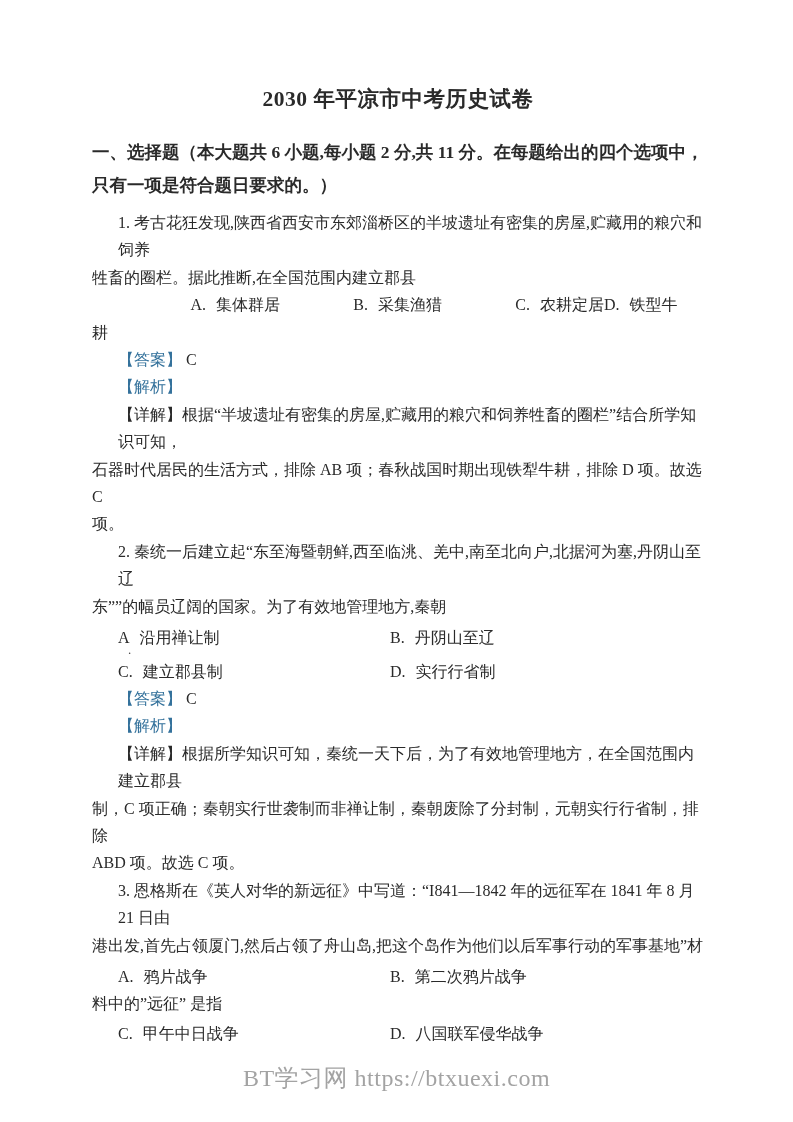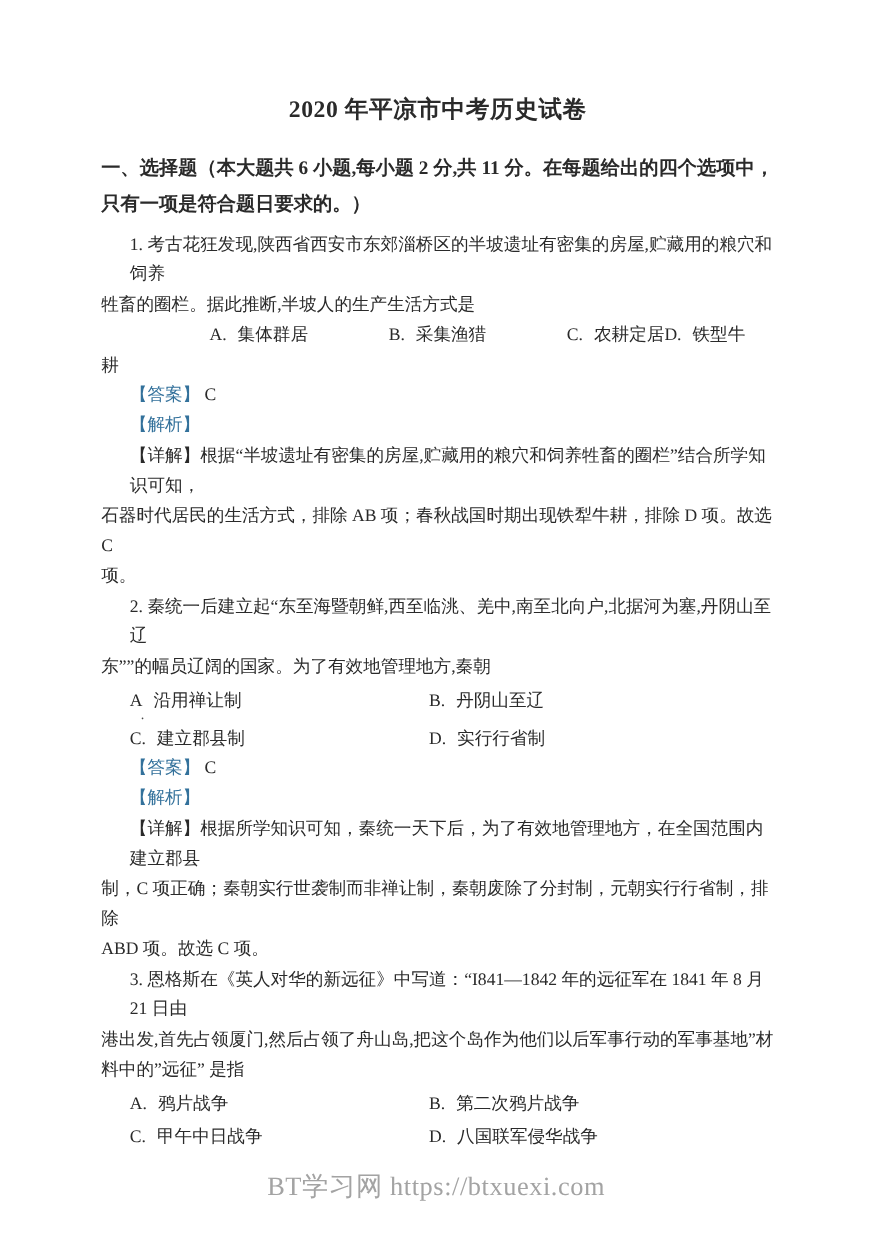--- a/index.html
+++ b/index.html
@@ -64,32 +64,32 @@
     color:var(--footer-gray, #a3a3a3);
     letter-spacing:0.5px;
   }
 </style>
 </head>
 <body>
 
 <div class="page">
   <div class="content">
 
-    <div class="title">2020 年平凉市中考历史试卷</div>
+    <div class="title">2030 年平凉市中考历史试卷</div>
 
     <div class="heading">
       <div class="line">一、选择题（本大题共 6 小题,每小题 2 分,共 11 分。在每题给出的四个选项中，</div>
       <div class="line">只有一项是符合题日要求的。）</div>
     </div>
 
     <div class="body-text">
 
       <div>
         <div class="line fl">1. 考古花狂发现,陕西省西安市东郊淄桥区的半坡遗址有密集的房屋,贮藏用的粮穴和饲养</div>
-        <div class="line cl">牲畜的圈栏。据此推断,半坡人的生产生活方式是</div>
+        <div class="line cl">牲畜的圈栏。据此推断,在全国范围内建立郡县</div>
         <div class="line opts4">
           <span class="o4"><span class="opt-label">A.</span><span>集体群居</span></span>
           <span class="o4"><span class="opt-label">B.</span><span>采集渔猎</span></span>
           <span class="o4"><span class="opt-label">C.</span><span>农耕定居</span></span>
           <span class="o4"><span class="opt-label">D.</span><span>铁型牛</span></span>
         </div>
         <div class="line cl">耕</div>
         <div class="line fl">
           <span class="blue">【答案】</span><span class="ans-val">C</span>
         </div>
@@ -122,25 +122,25 @@
           <span class="blue">【解析】</span>
         </div>
         <div class="line fl">【详解】根据所学知识可知，秦统一天下后，为了有效地管理地方，在全国范围内建立郡县</div>
         <div class="line cl">制，C 项正确；秦朝实行世袭制而非禅让制，秦朝废除了分封制，元朝实行行省制，排除</div>
         <div class="line cl">ABD 项。故选 C 项。</div>
       </div>
 
       <div>
         <div class="line fl">3. 恩格斯在《英人对华的新远征》中写道：“I841—1842 年的远征军在 1841 年 8 月 21 日由</div>
         <div class="line cl">港出发,首先占领厦门,然后占领了舟山岛,把这个岛作为他们以后军事行动的军事基地”材</div>
-        <div class="line cl">料中的”远征” 是指</div>
         <div class="line opts2">
           <span class="o2"><span class="opt-label">A.</span><span>鸦片战争</span></span>
           <span class="o2"><span class="opt-label">B.</span><span>第二次鸦片战争</span></span>
         </div>
+        <div class="line cl">料中的”远征” 是指</div>
         <div class="line opts2" style="margin-top:2px;">
           <span class="o2"><span class="opt-label">C.</span><span>甲午中日战争</span></span>
           <span class="o2"><span class="opt-label">D.</span><span>八国联军侵华战争</span></span>
         </div>
 
       </div>
 
     </div>
   </div>
 

